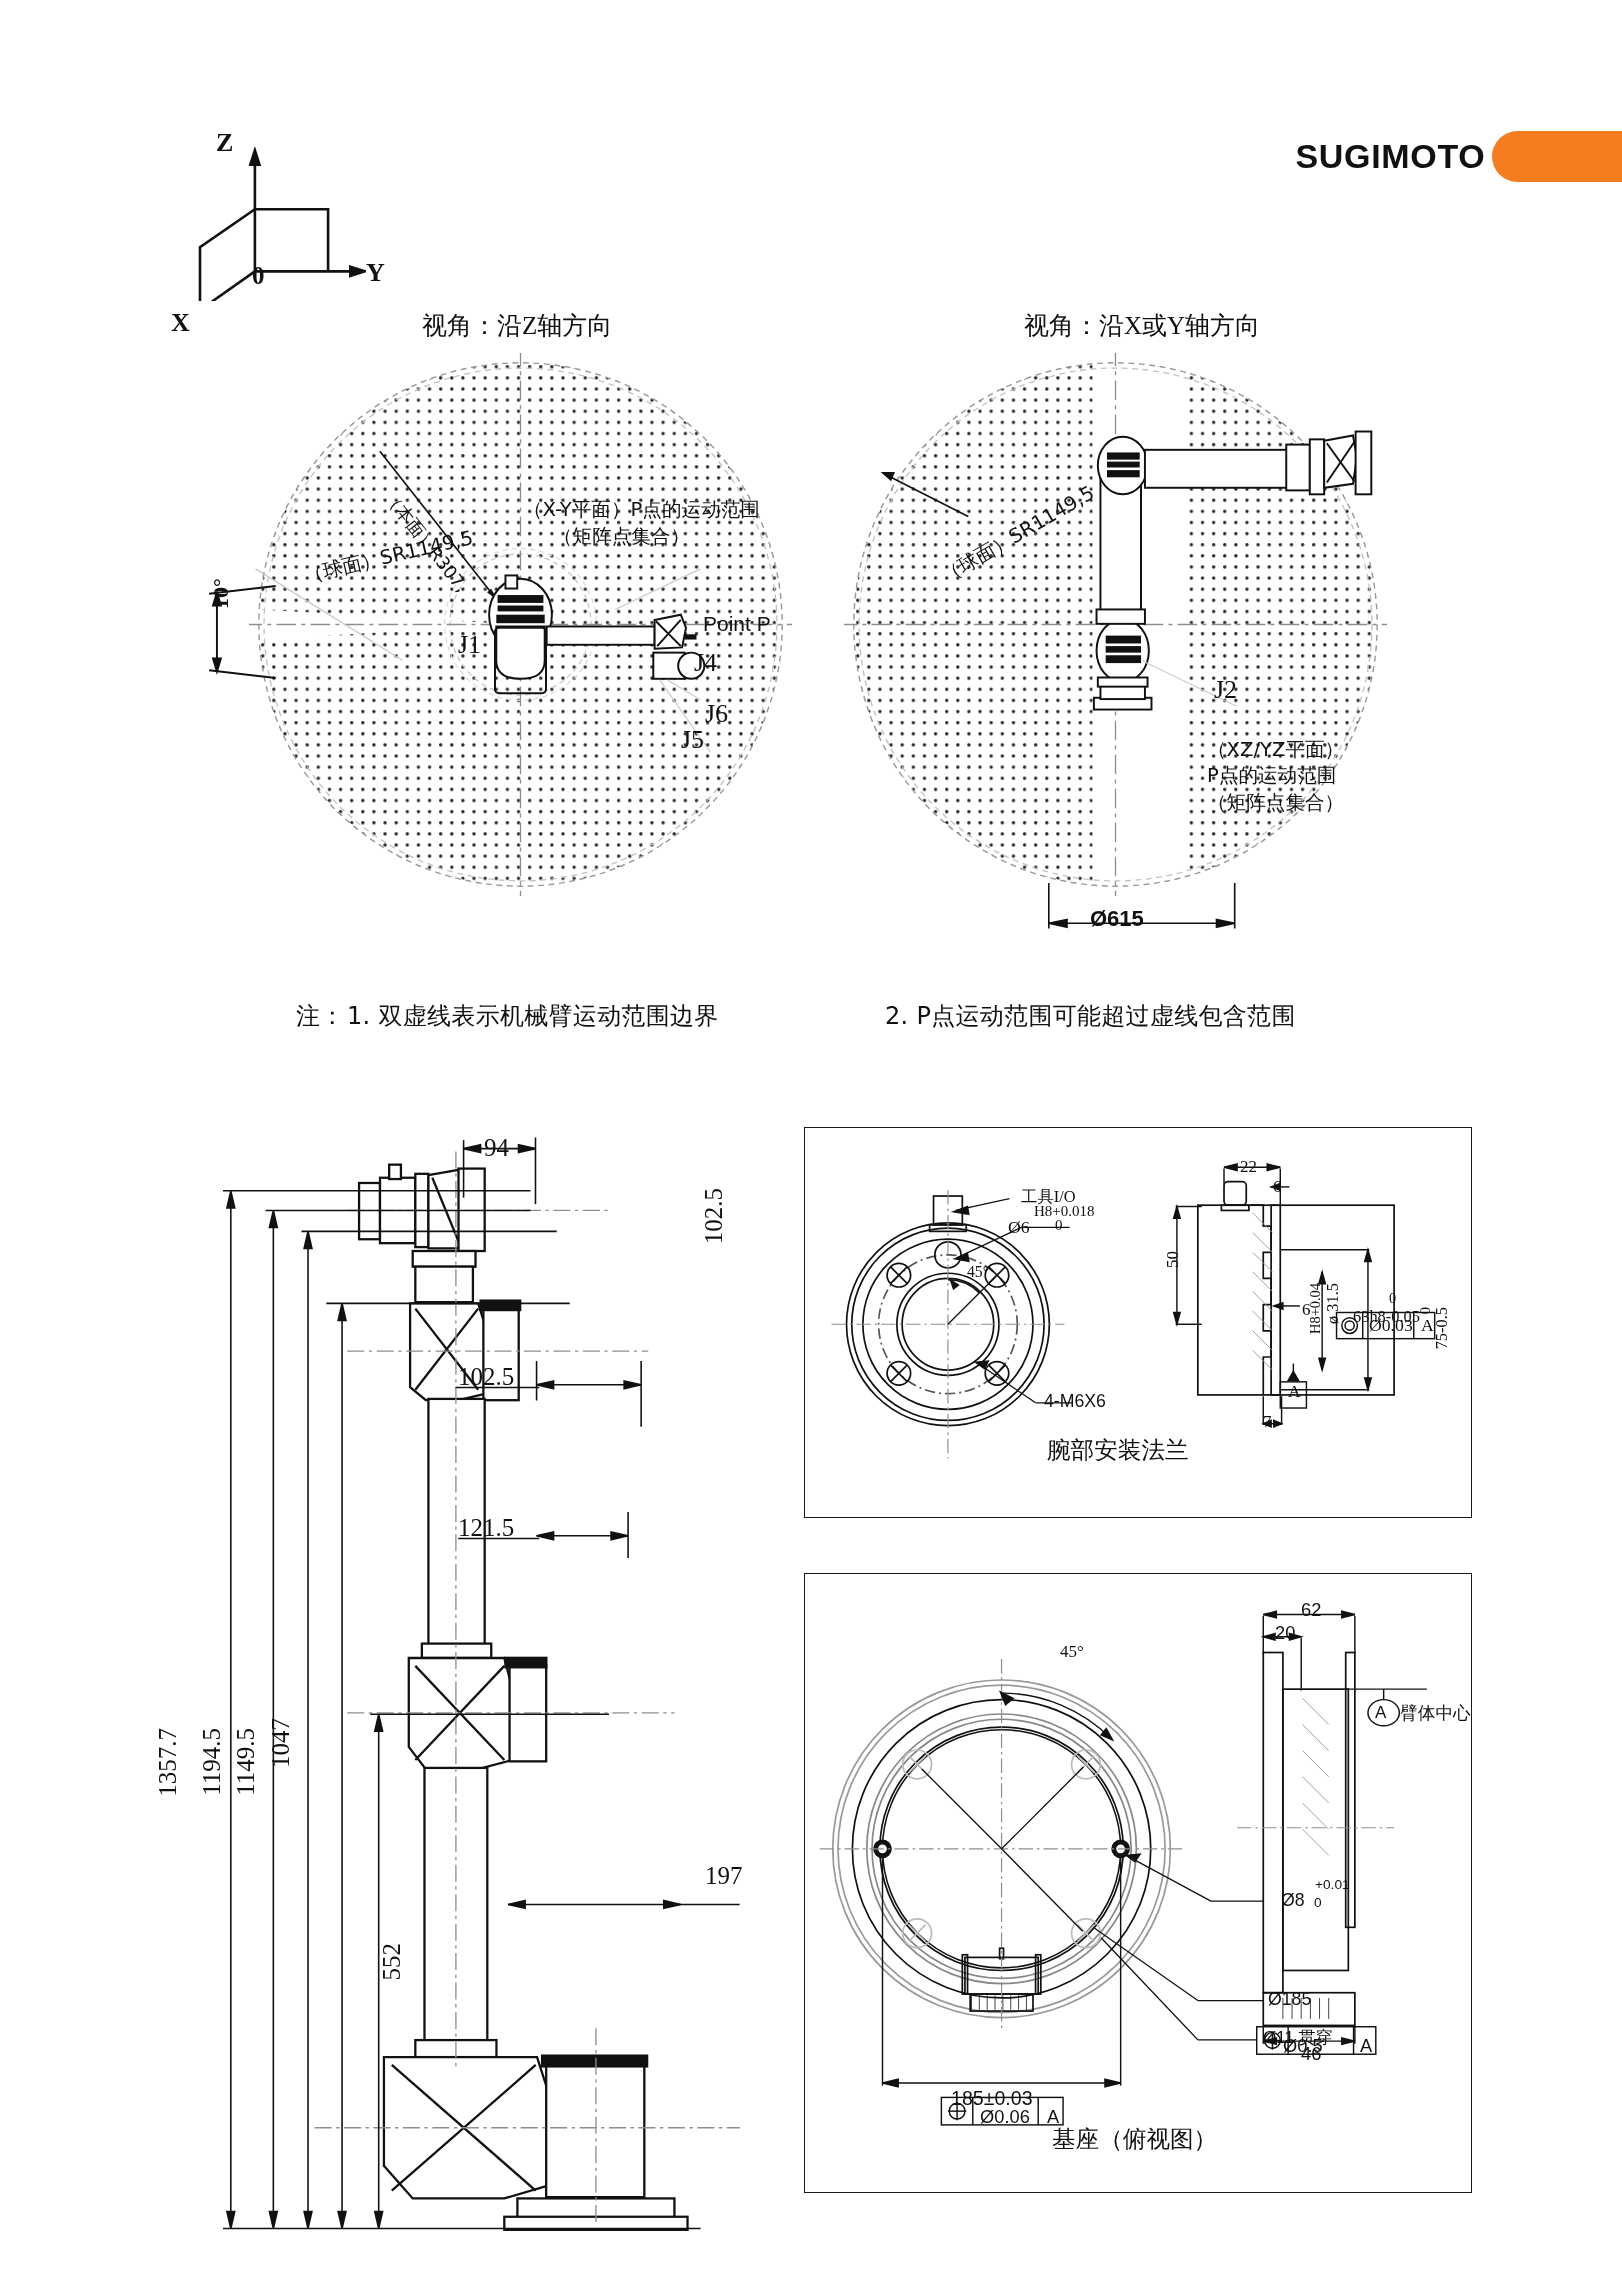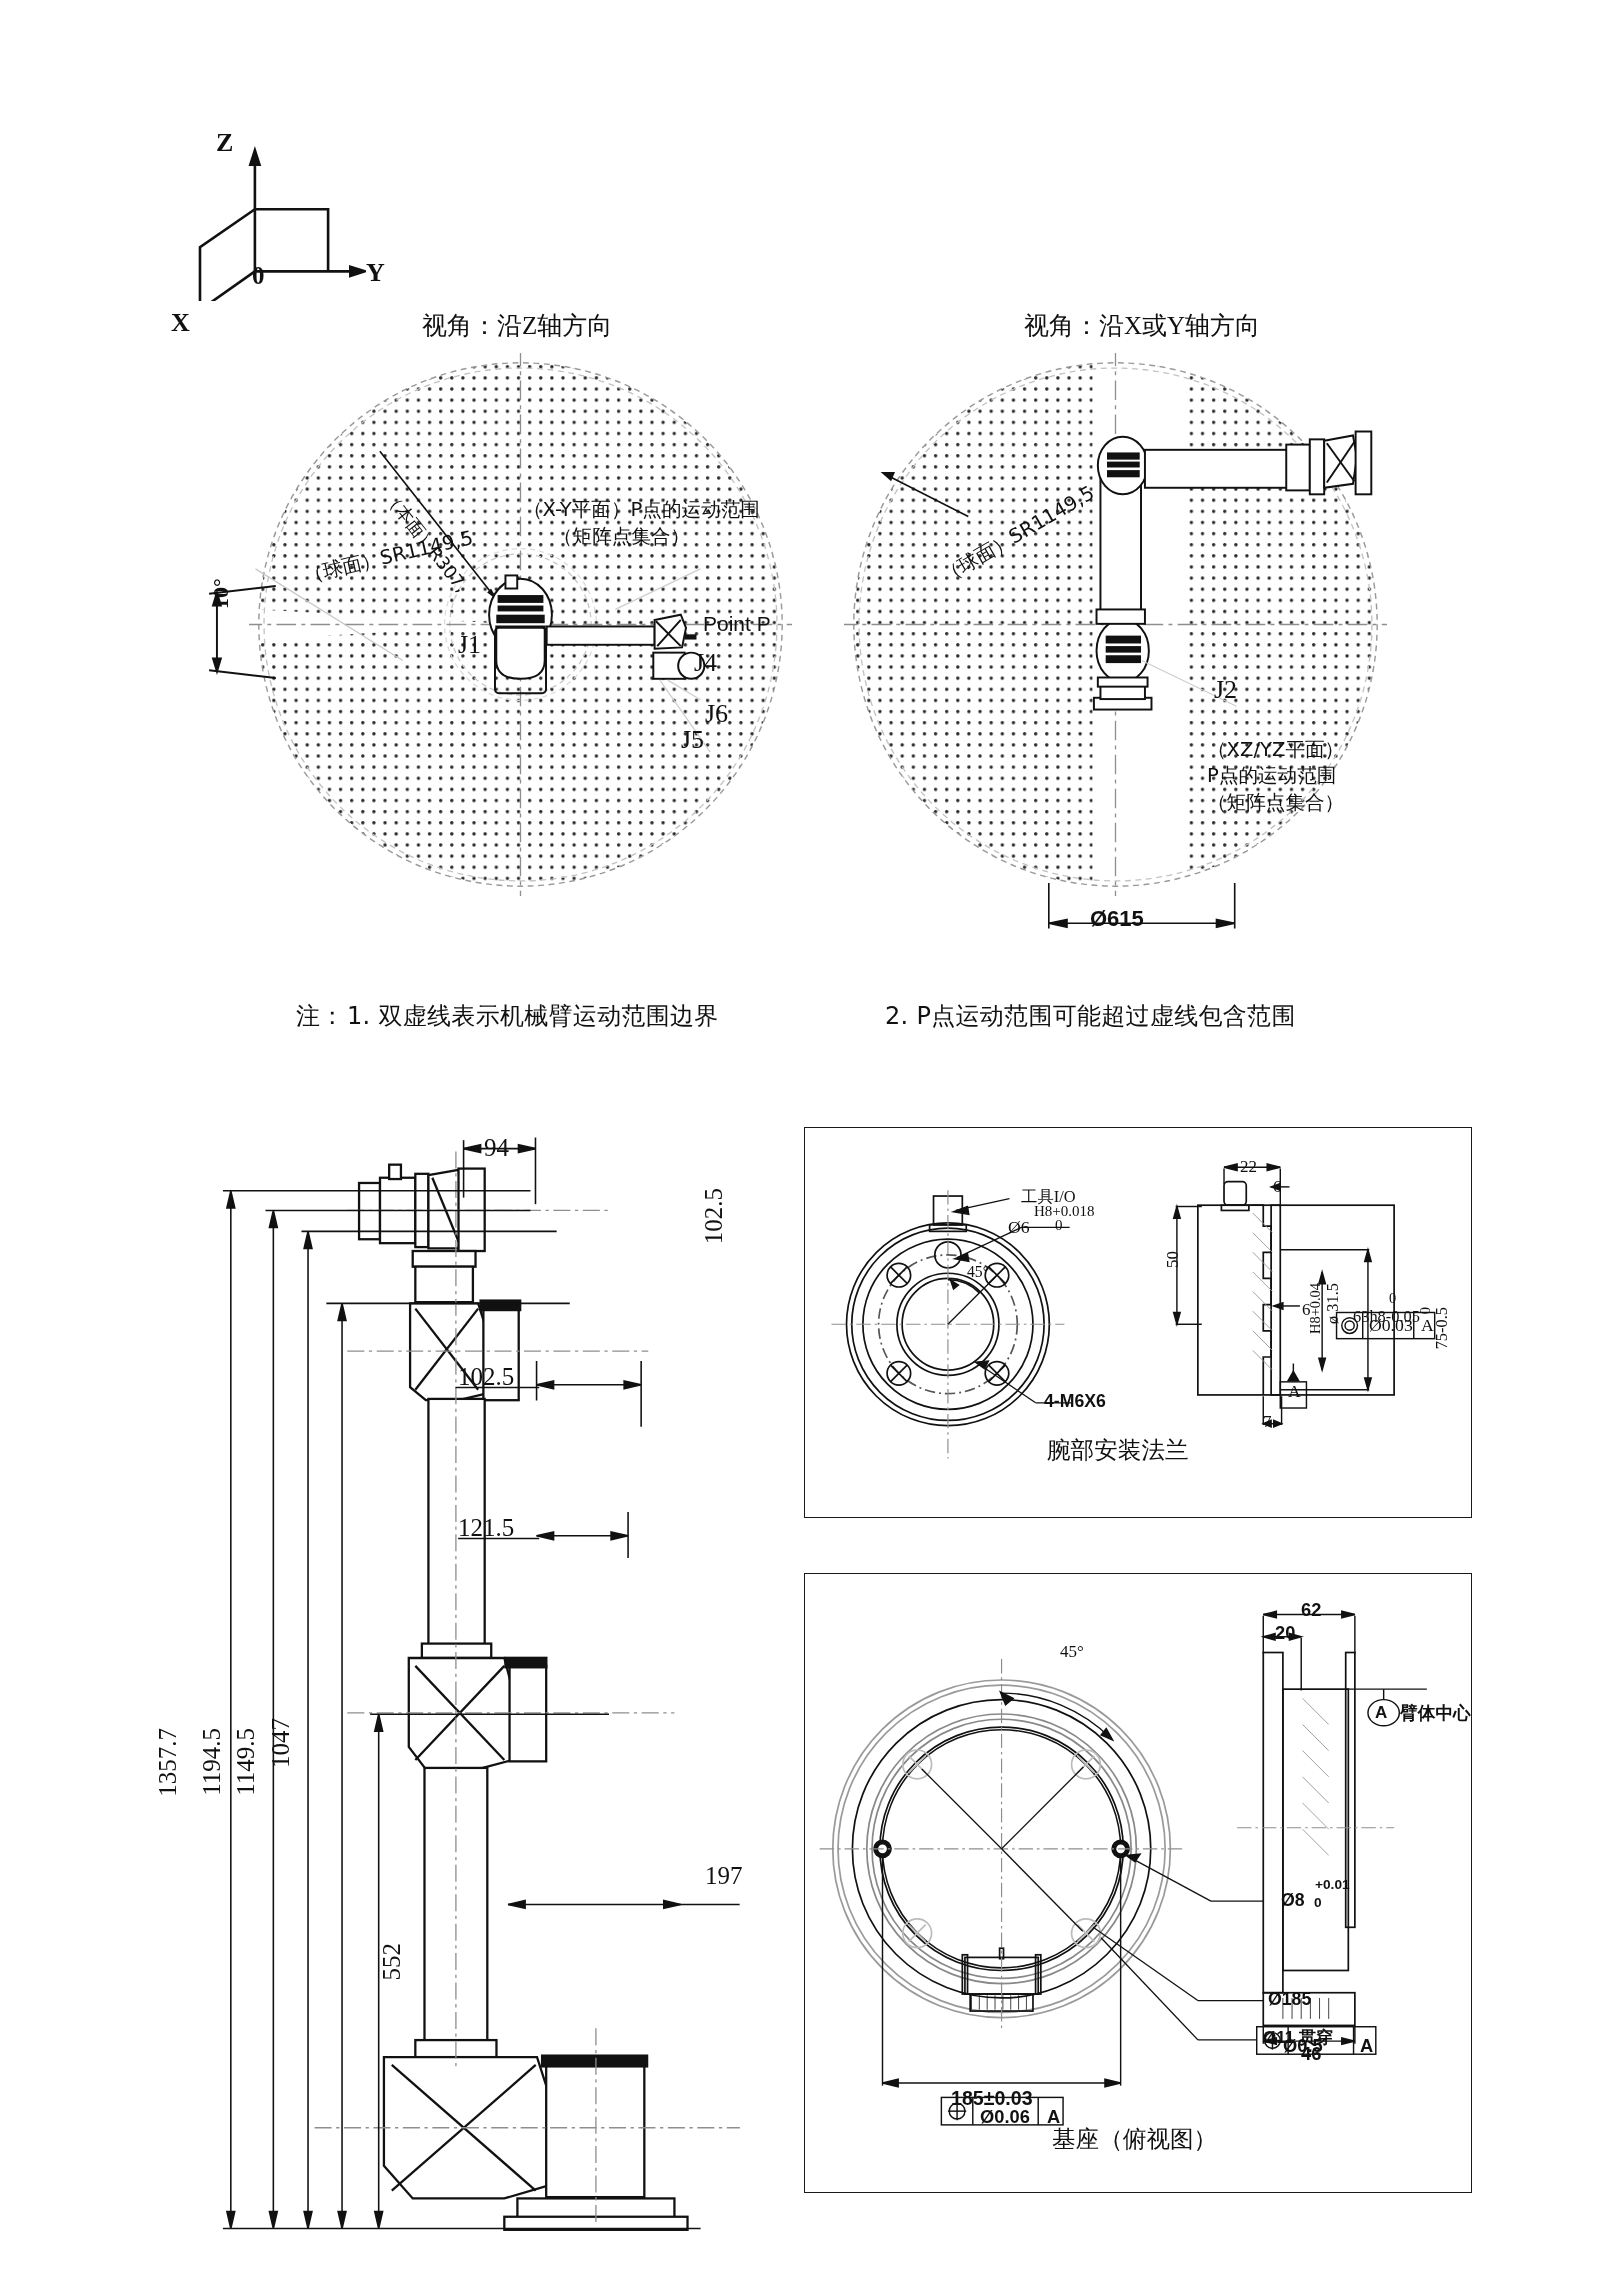--- a/index.html
+++ b/index.html
@@ -13,29 +13,33 @@
   #brand-bar{width:131px;height:51px;border-radius:25.5px 0 0 25.5px;}
   
   .cn{font-family:"DejaVu Sans",sans-serif;}
   .dim{font-family:"Liberation Serif",serif;font-size:22px;}
   .dimS{font-family:"Liberation Sans",sans-serif;font-size:19.6px;font-weight:bold;}
   .vtitle{font-family:Liberation Serif, serif;font-size:25px;}
   .note{font-family:"DejaVu Sans",sans-serif;font-size:24px;letter-spacing:0.3px;}
   .jl{font-family:"Liberation Serif",serif;font-size:26px;}
   .ann{font-family:"DejaVu Sans",sans-serif;font-size:19.6px;}
   .tiny{font-family:"Liberation Serif",serif;font-size:14.4px;}
-  .tiny2{font-family:"Liberation Sans",sans-serif;font-size:13.7px;font-weight:bold;}
+  .tiny2{font-family:"Liberation Sans",sans-serif;font-size:13.7px;font-weight:normal;}
   .panel{position:absolute;border:1.3px solid #1a1a1a;background:#fff;}
   .vert-txt{writing-mode:vertical-rl;transform:rotate(180deg);}
 </style>
 </head>
 <body>
 
 <div class="pg">
 
+  <div id="brand">
+    <span id="brand-text">SUGIMOTO</span>
+    <span id="brand-bar" style="background: rgb(245, 125, 32);"></span>
+  </div>
 
   <svg style="position:absolute;left:183px;top:124px;" width="183" height="177" viewBox="0 0 280 270">
     <g stroke="#111" stroke-width="4" fill="none">
       <line x1="110" y1="225" x2="110" y2="55"></line>
       <line x1="110" y1="225" x2="265" y2="225"></line>
       <line x1="110" y1="225" x2="18" y2="290"></line>
       <polygon points="110,40 103,62 117,62" fill="#111"></polygon>
       <polygon points="278,225 256,218 256,232" fill="#111"></polygon>
       <polygon points="8,297 27,283 34,293" fill="#111"></polygon>
       <polyline points="110,130 222,130 222,225"></polyline>

